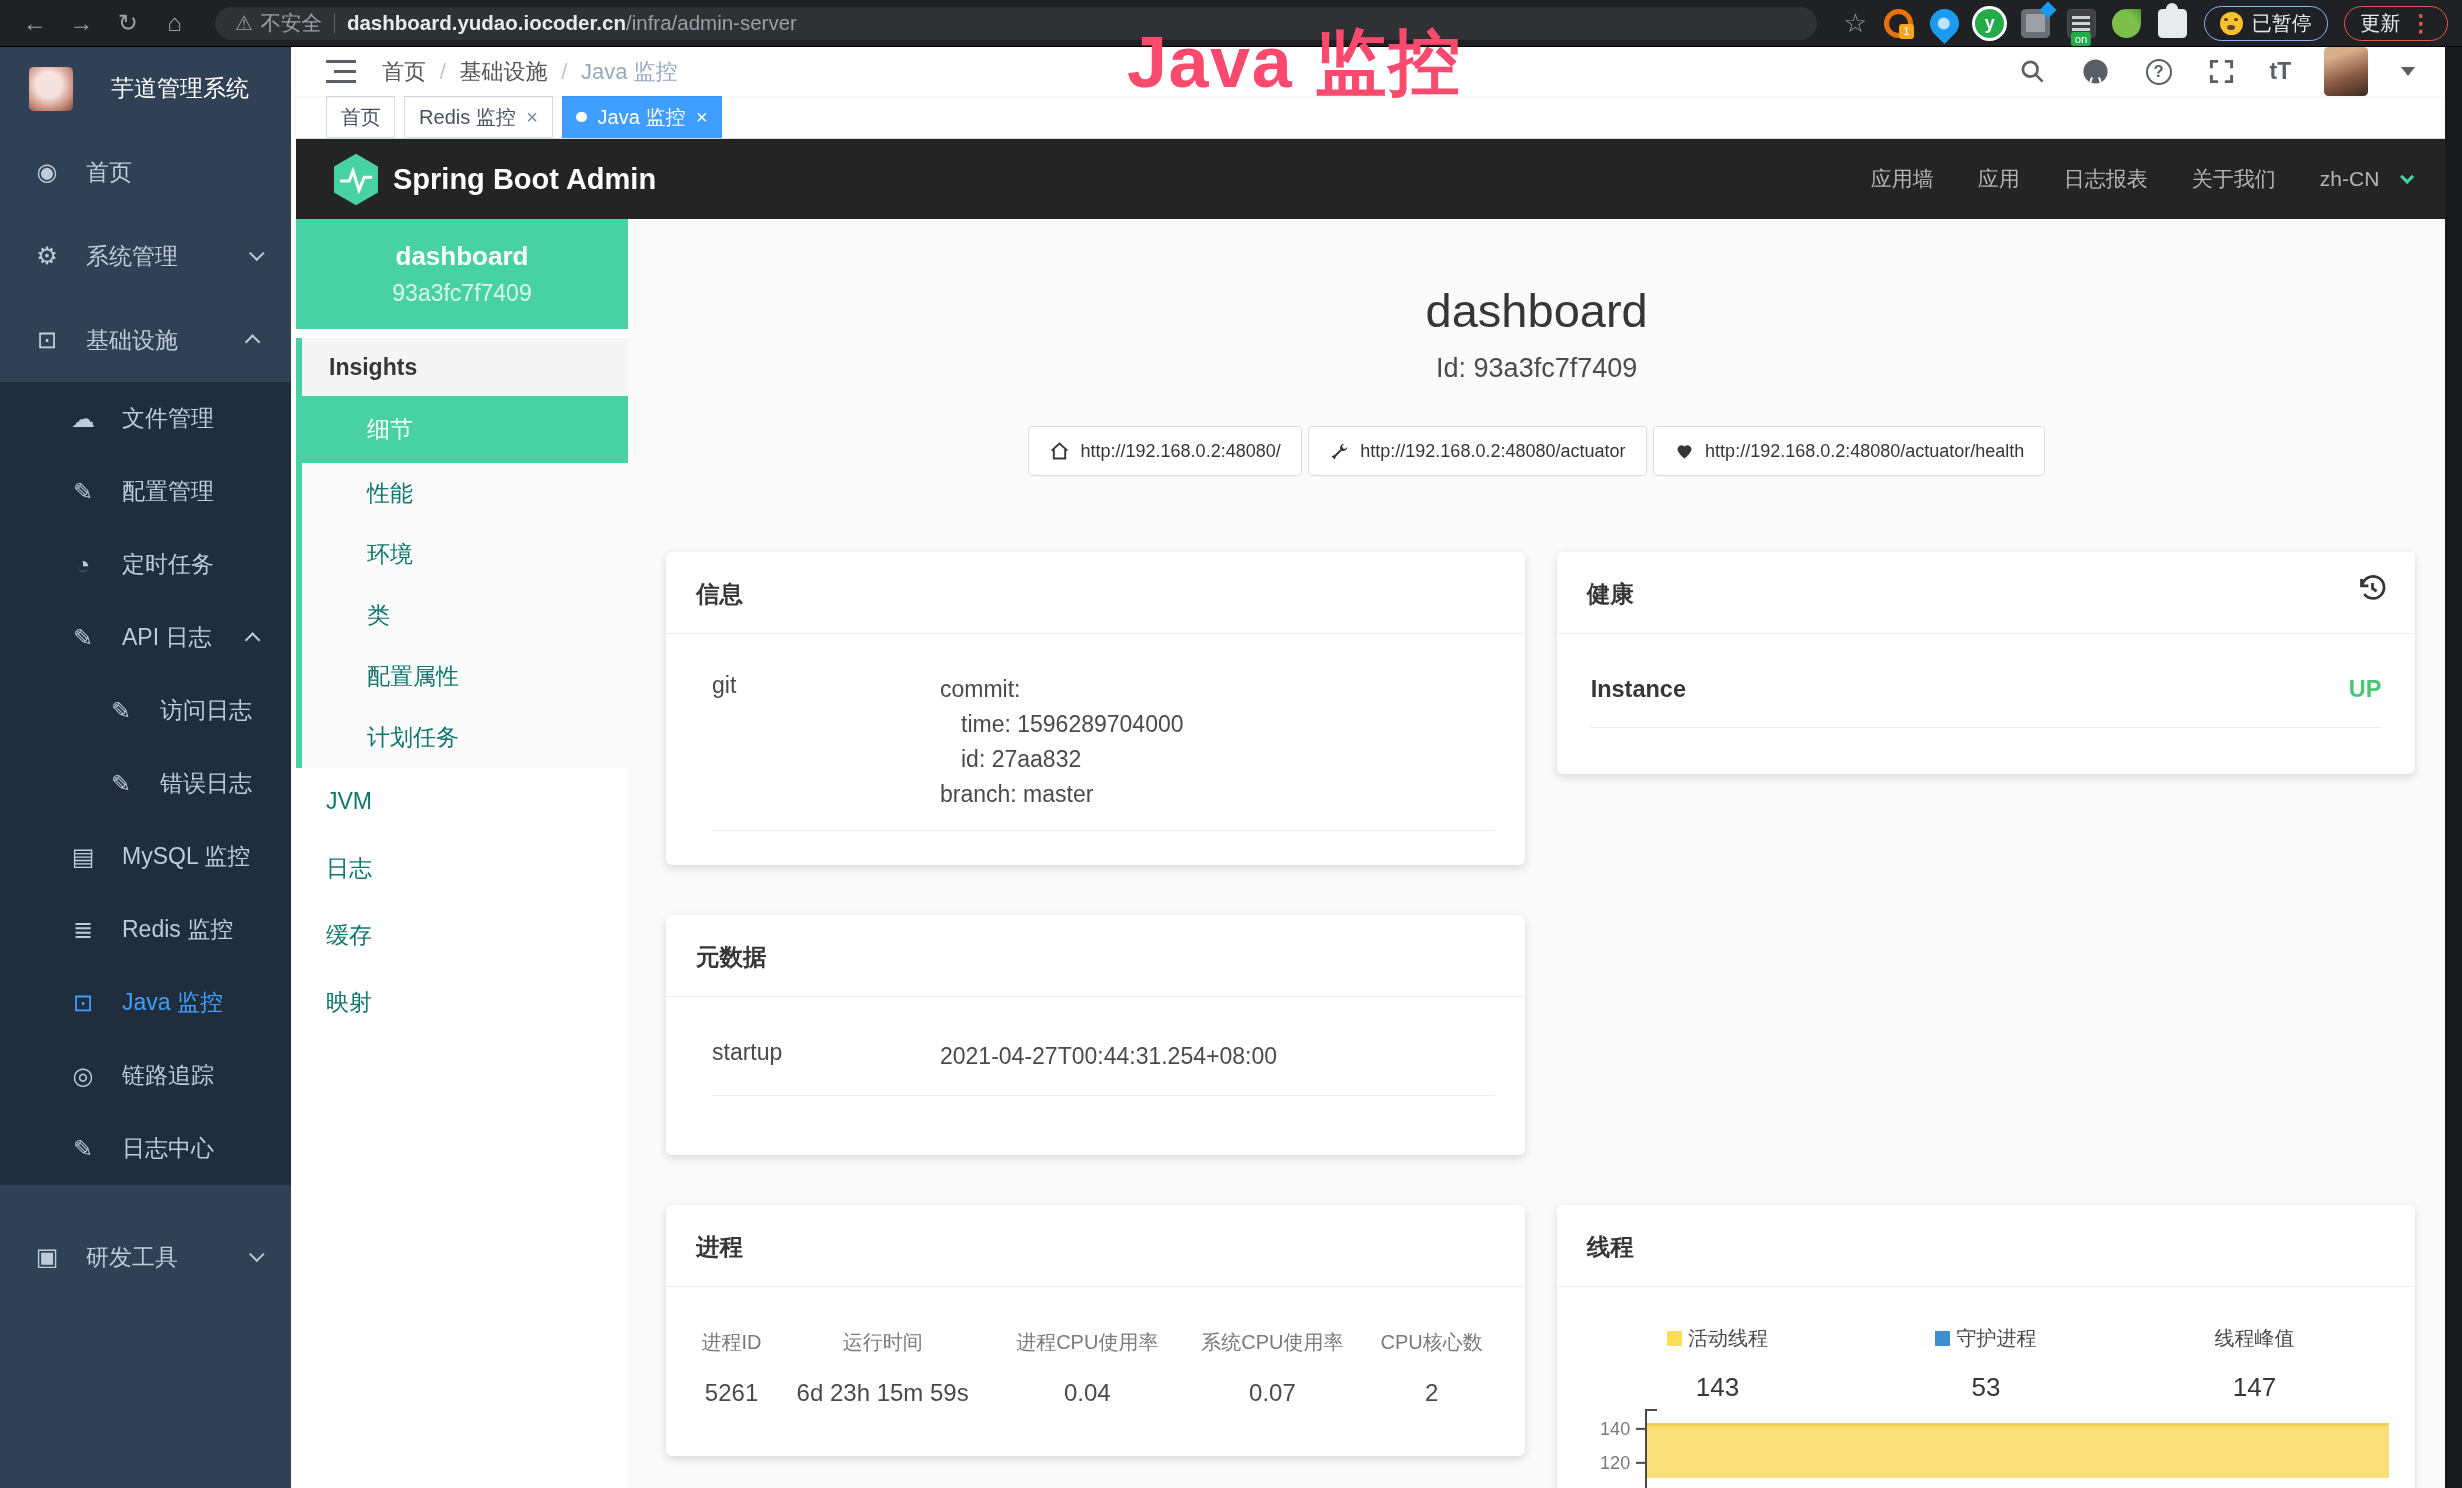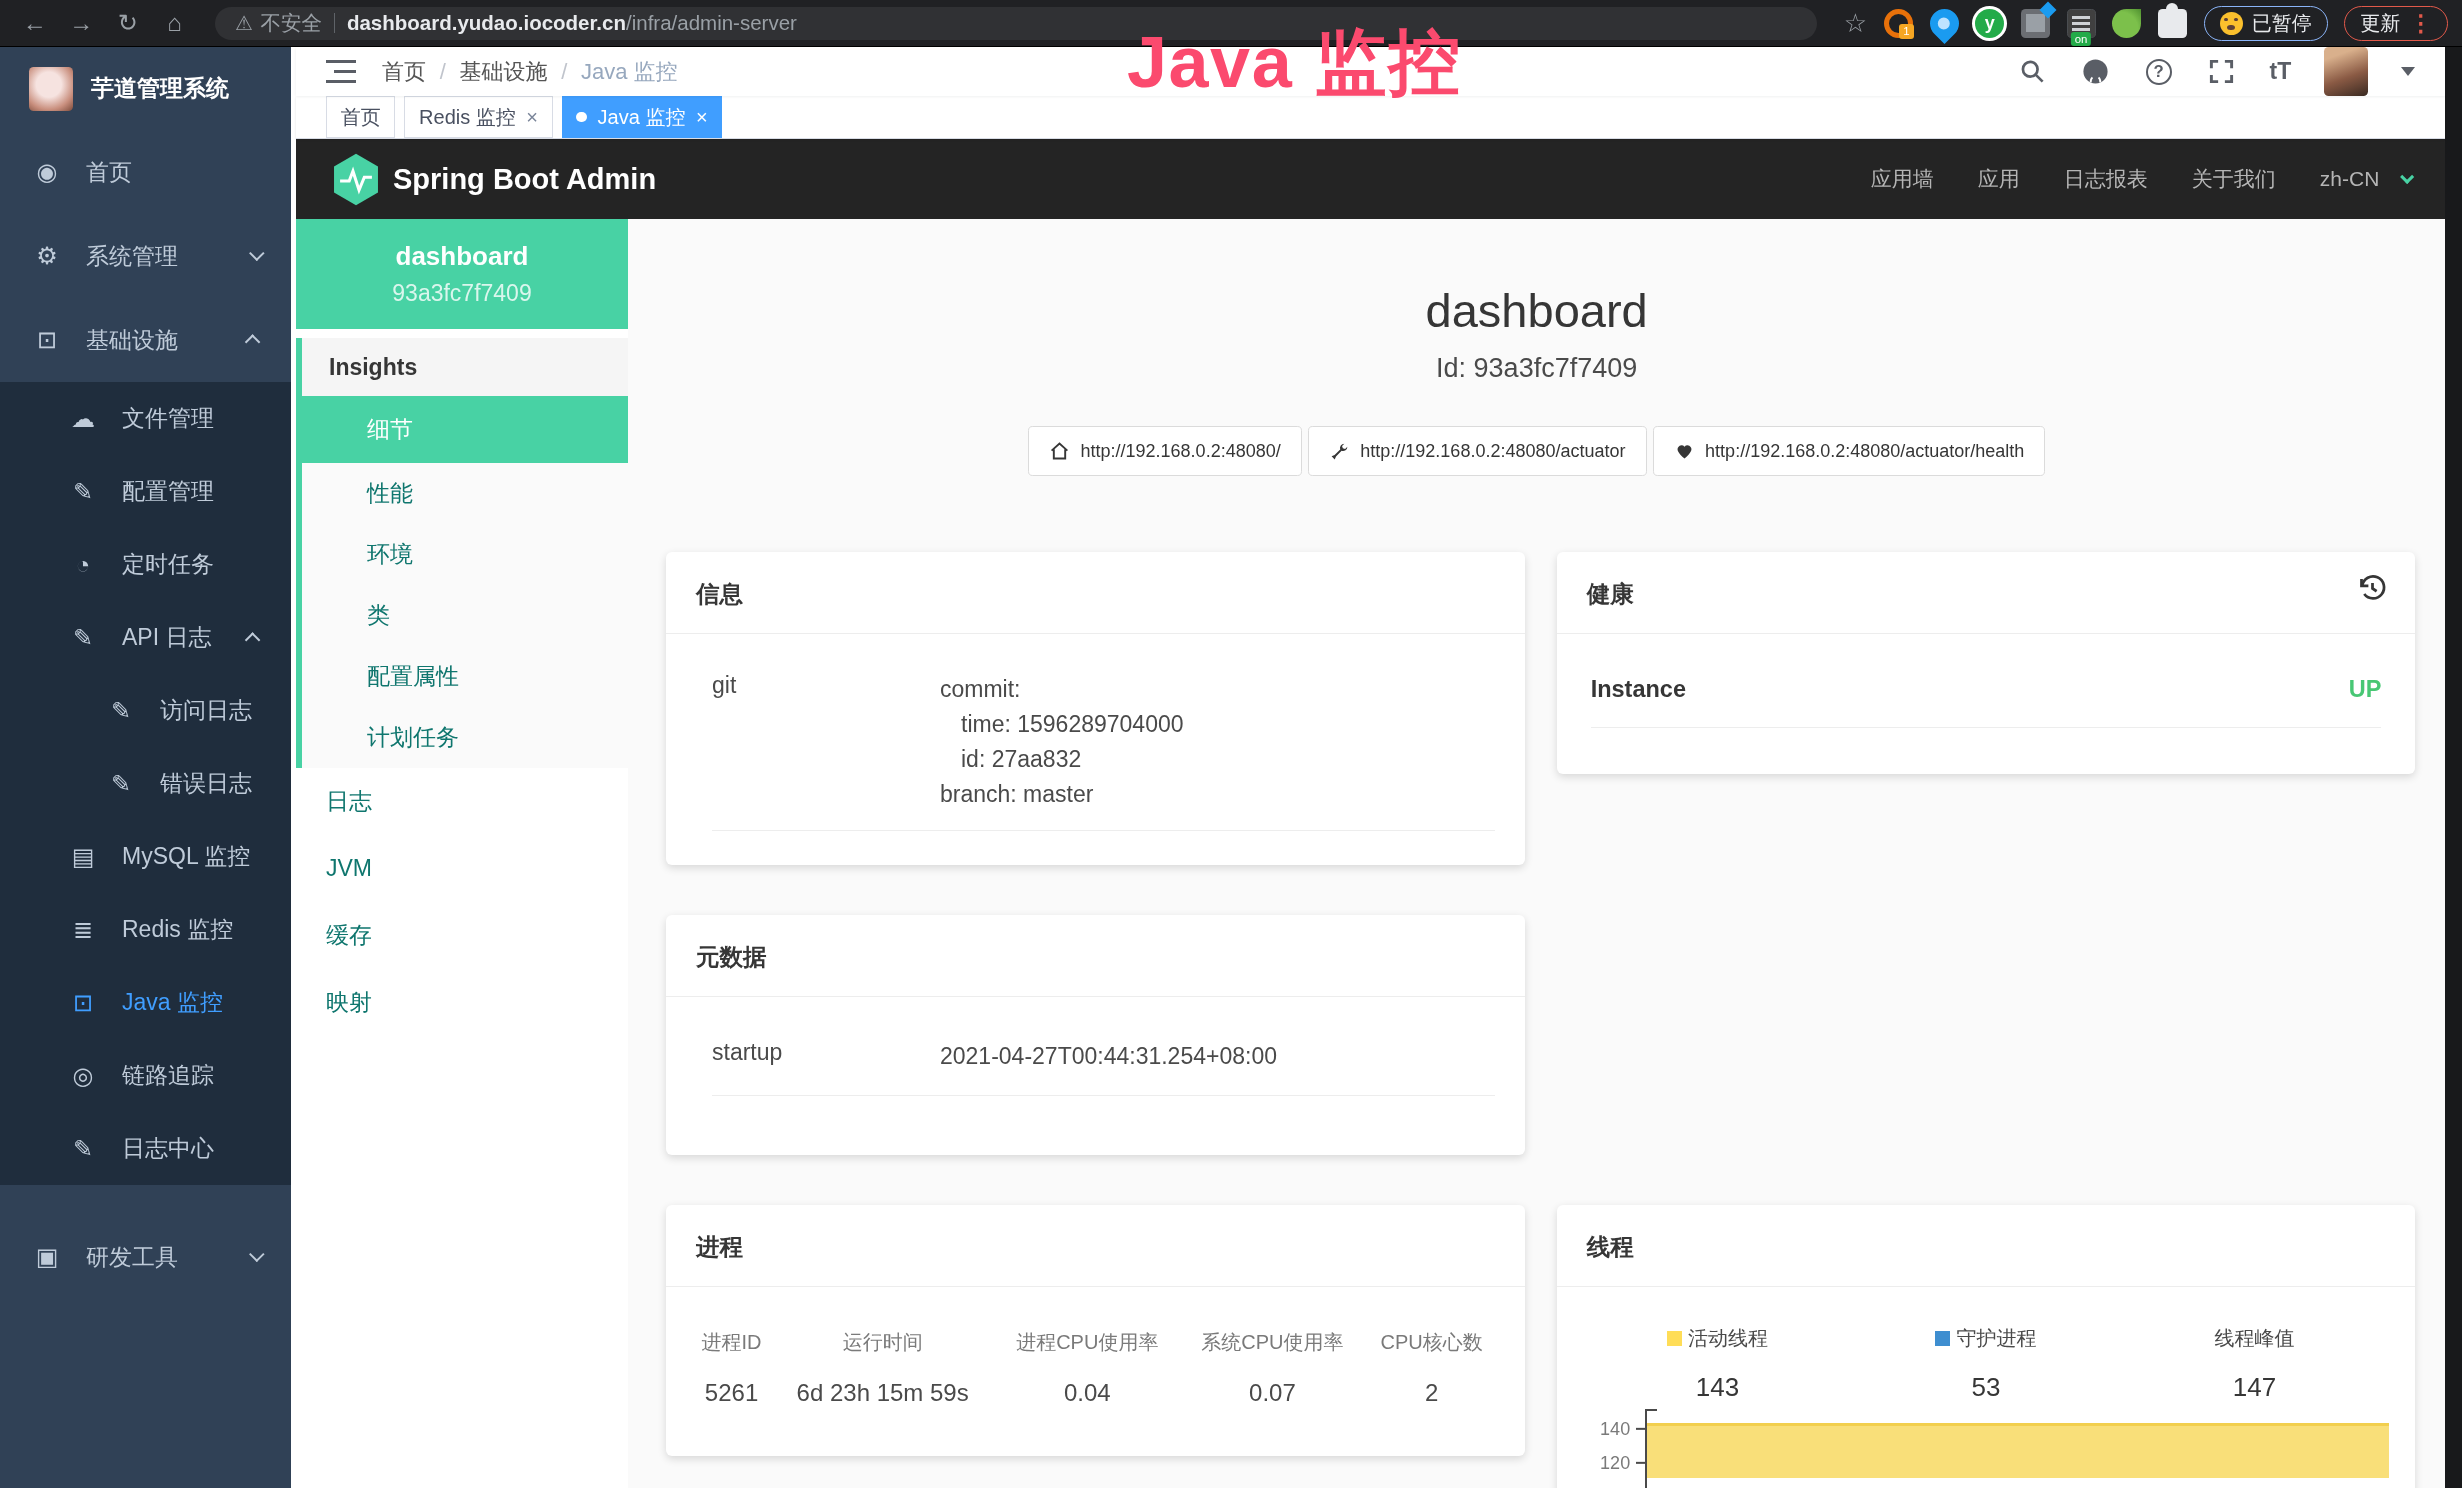--- a/index.html
+++ b/index.html
@@ -55,21 +55,21 @@
 
   
   .window { display:flex; height:1442px; }
 
   
   .app-sidebar { width:296px; background:#304156; color:#bfcbd9; flex-shrink:0; position:relative; }
   .app-sidebar::after { content:''; position:absolute; top:0; right:0; width:5.3px; height:100%; background:#fff; }
   .logo-row { height:83px; display:flex; align-items:center; gap:18px; padding-left:29px; }
   .logo-img { width:44px; height:44px; border-radius:4.6px;
       background:radial-gradient(circle at 45% 40%, #f6e3e0 35%, #c98f7e 70%, #7c4a3a); }
-  .logo-title { color:#fff; font-size:23px; font-weight:700; }
+  .logo-title { color:#fff; font-size:23px; font-weight:400;margin-left:20px; }
   .m-item { display:flex; align-items:center; height:84px; padding-left:32px; font-size:23px; gap:24px; }
   .m-item .mi { width:30px; text-align:center; font-size:24px; }
   .submenu { background:#1f2d3d; }
   .submenu .m-item { height:73px; padding-left:68px; }
   .submenu .m-item.lvl3 { padding-left:106px; }
   .m-item.active { color:#409eff; }
   .chev { width:11.4px; height:11.4px; border-right:2.3px solid #bfcbd9; border-bottom:2.3px solid #bfcbd9;
           margin-left:auto; margin-right:36px; }
   .chev.down { transform:rotate(45deg) translateY(-3px); }
   .chev.up { transform:rotate(-135deg) translateY(-3px); }
@@ -386,22 +386,22 @@
             <div class="sba-group">
               <div class="sba-glabel">Insights</div>
               <div class="sba-item active">细节</div>
               <div class="sba-item">性能</div>
               <div class="sba-item">环境</div>
               <div class="sba-item">类</div>
               <div class="sba-item">配置属性</div>
               <div class="sba-item">计划任务</div>
             </div>
             <div class="sba-root">
+              <div class="sba-item">JVM</div>
               <div class="sba-item">日志</div>
-              <div class="sba-item">JVM</div>
               <div class="sba-item">缓存</div>
               <div class="sba-item">映射</div>
             </div>
           </aside>
 
           <div class="sba-content">
             <div class="page-title">dashboard</div>
             <div class="page-sub">Id: 93a3fc7f7409</div>
 
             <div class="endpoints">

